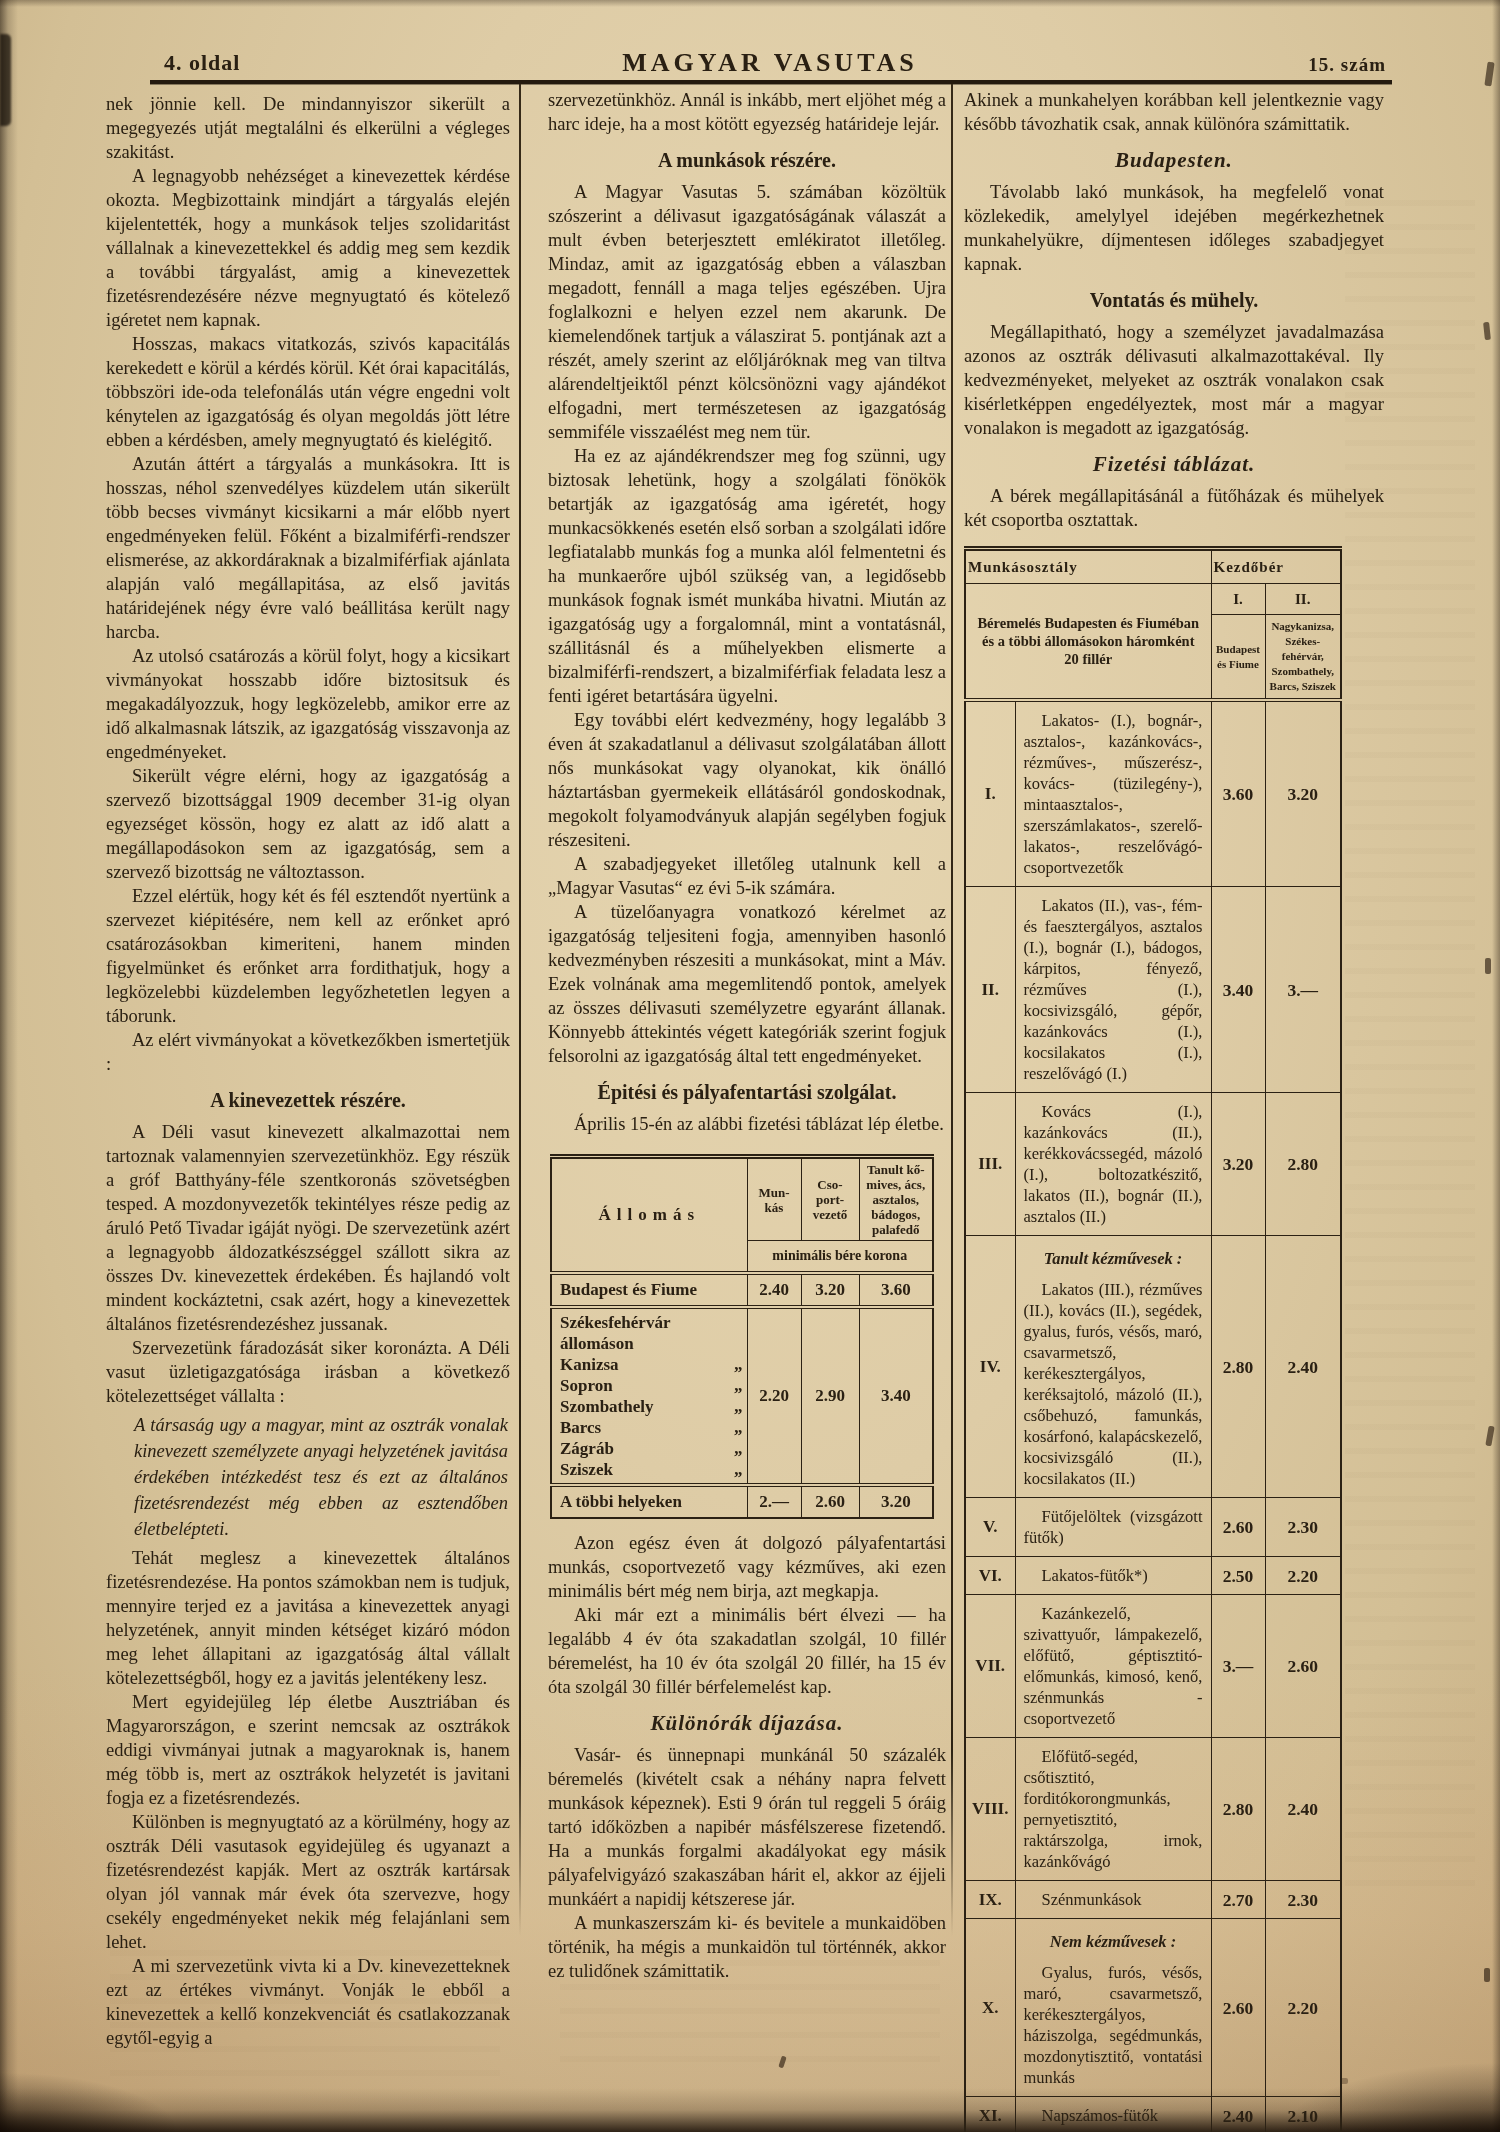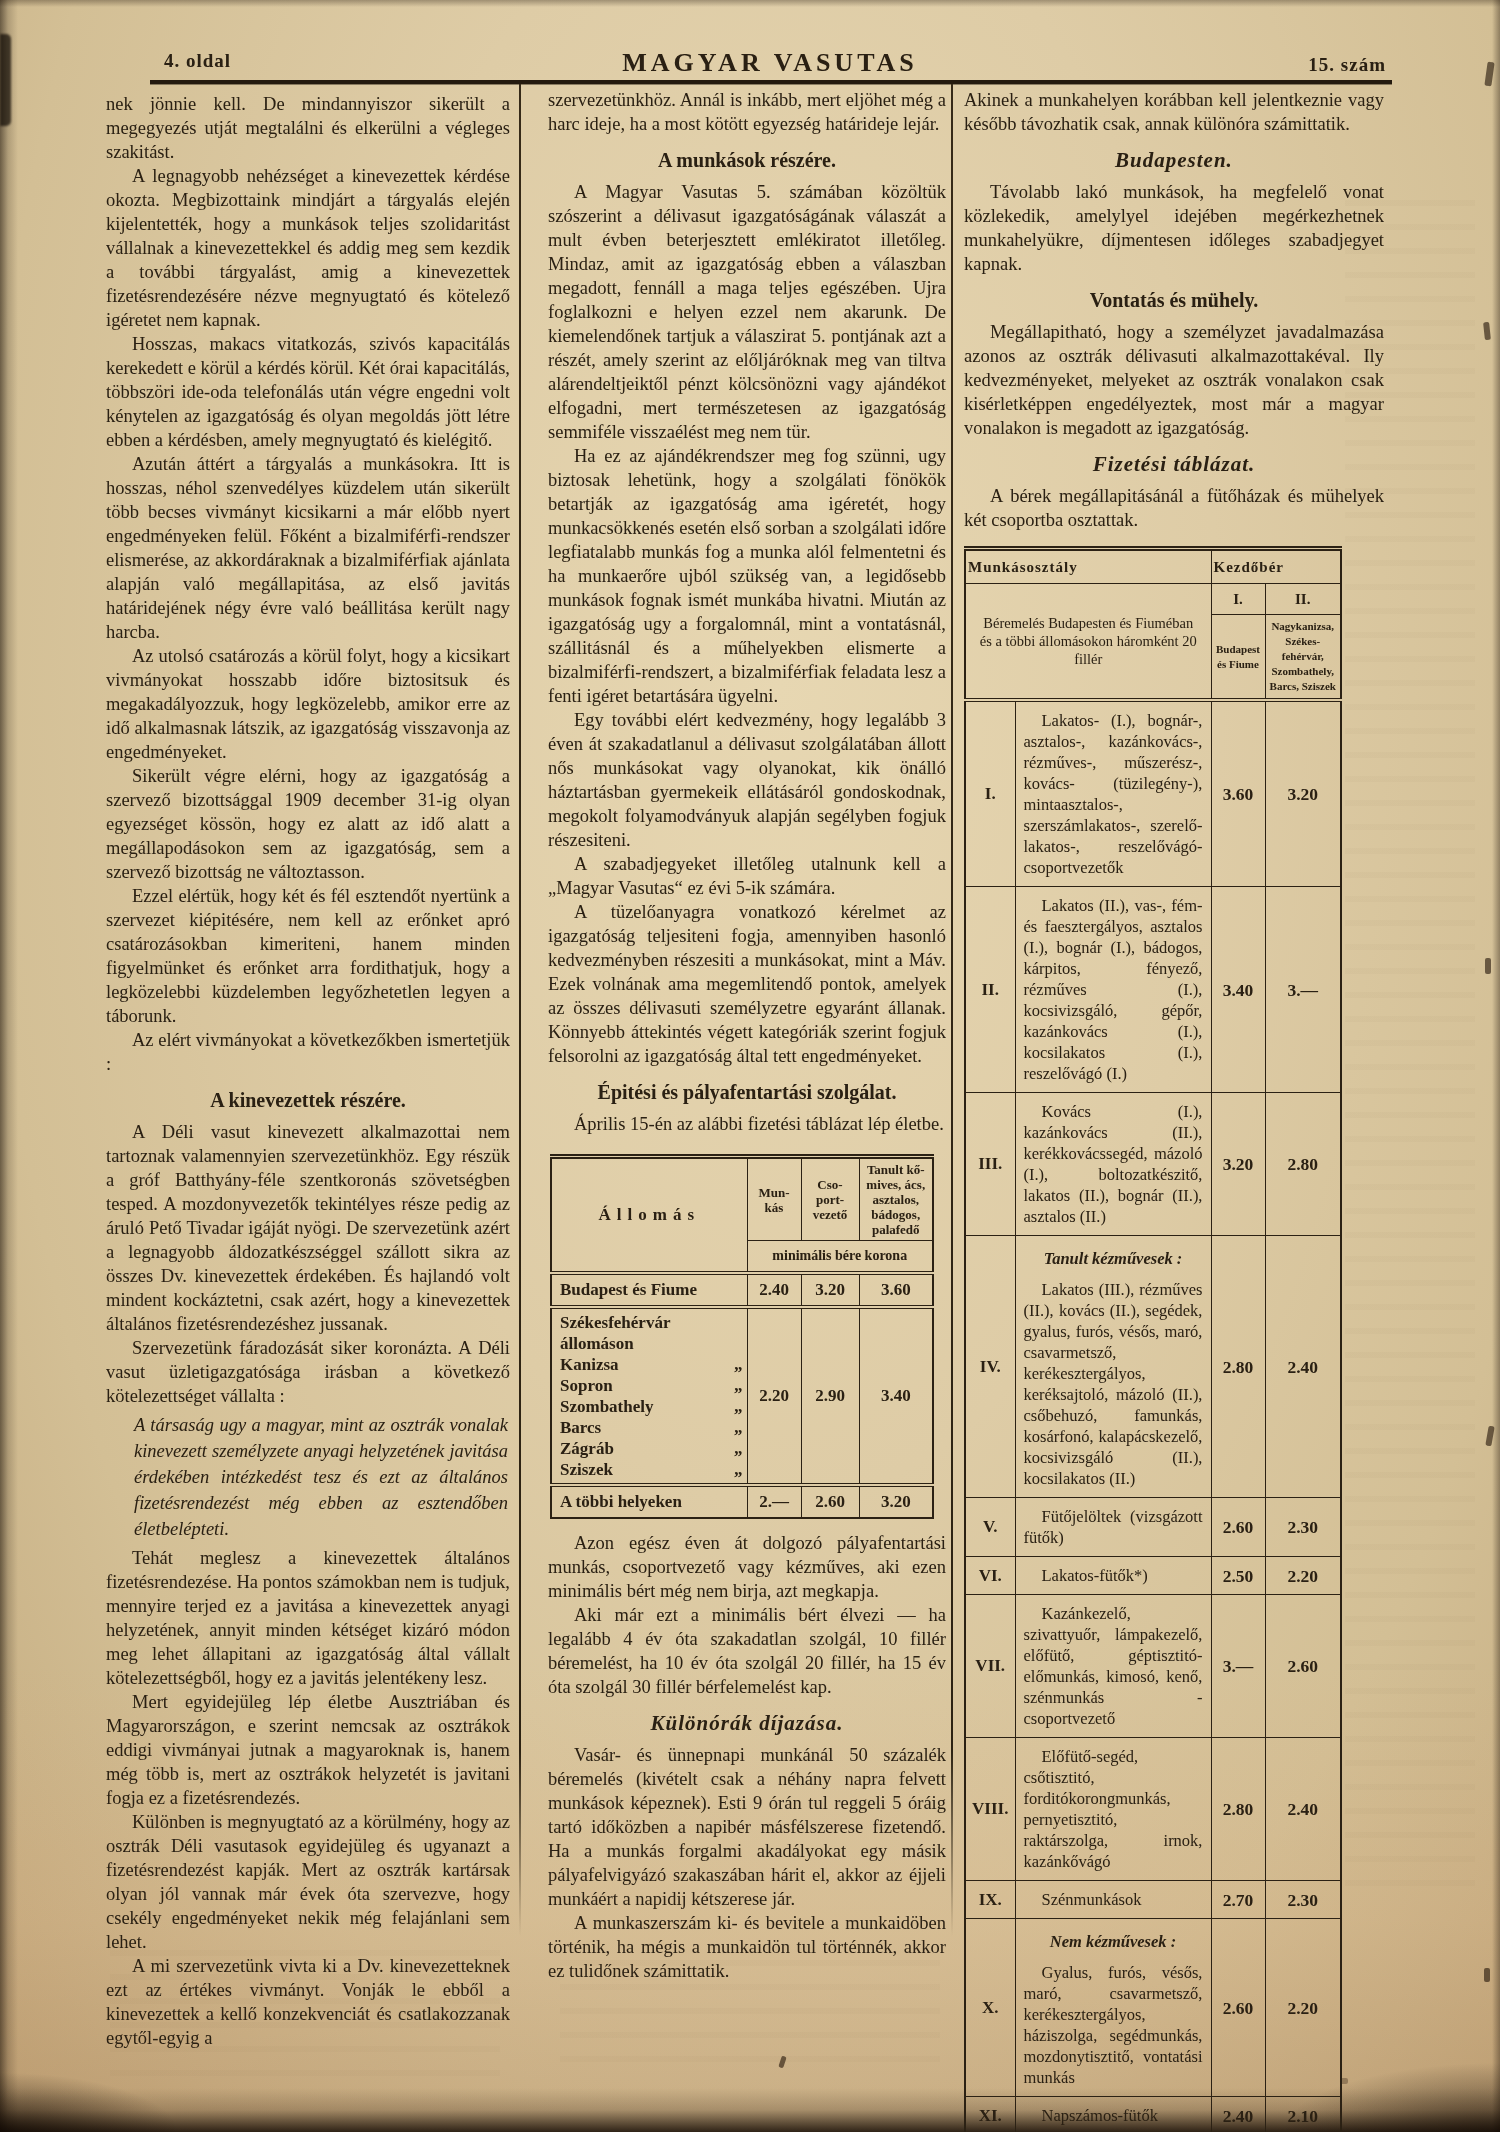--- a/index.html
+++ b/index.html
@@ -17,21 +17,21 @@
   .edge-right{right:0;top:0;width:8px;height:100%;background:linear-gradient(270deg,rgba(30,18,8,.38),rgba(30,18,8,0));}
   .edge-top{left:0;top:0;width:100%;height:7px;background:linear-gradient(180deg,rgba(30,18,8,.32),rgba(30,18,8,0));}
   .edge-bottom{left:0;bottom:0;width:100%;height:44px;background:linear-gradient(180deg,rgba(40,24,10,0) 0%,rgba(40,24,10,.22) 50%,rgba(20,11,4,.85) 100%);}
   .corner-bl{left:0;bottom:0;width:180px;height:60px;background:radial-gradient(ellipse at 0% 100%,rgba(15,8,3,.7),rgba(15,8,3,0) 70%);}
   .corner-br{right:0;bottom:0;width:220px;height:70px;background:radial-gradient(ellipse at 100% 100%,rgba(15,8,3,.6),rgba(15,8,3,0) 70%);}
   .mark{position:absolute;background:rgba(38,24,11,.62);border-radius:2px;pointer-events:none;}
   .ghost{position:absolute;pointer-events:none;opacity:.5;
     background:repeating-linear-gradient(180deg,rgba(116,92,58,.07) 0 6px,rgba(116,92,58,0) 6px 24px);}
   
   .hdr{position:absolute;top:48px;left:150px;right:110px;height:26px;}
-  .hdr .hl{position:absolute;left:14px;top:2px;font-size:19px;font-weight:bold;letter-spacing:1px;}
+  .hdr .hl{position:absolute;left:14px;top:2px;font-size:22px;font-weight:bold;letter-spacing:1px;}
   .hdr .ht{position:absolute;left:0;right:0;text-align:center;top:0;font-size:26px;font-weight:bold;letter-spacing:4px;}
   .hdr .hr{position:absolute;right:4px;top:6px;font-size:19px;font-weight:bold;letter-spacing:1px;}
   .rule{position:absolute;left:150px;right:108px;top:80px;height:0;border-top:4px solid #241a0e;box-shadow:0 1px 0 rgba(36,26,14,.45);}
   .vsep{position:absolute;top:84px;width:2px;background:linear-gradient(180deg,#362a18 0%,#2c2212 90%,rgba(44,34,18,0));}
   .vsep1{left:519px;height:1852px;}
   .vsep2{left:951px;height:1852px;}
   
   .col{position:absolute;font-size:18.5px;line-height:24px;text-align:justify;}
   .col1{left:106px;top:92px;width:404px;}
   .col2{left:548px;top:88px;width:398px;}
@@ -52,21 +52,21 @@
   .stable .val{font-size:17px;text-align:center;font-weight:bold;}
   .stable .stn .ln{display:flex;justify-content:space-between;line-height:21px;}
   .stable tr.sep td{border-top:4px double #2b2114;}
   
   .ktable{width:376px;margin:14px 0 0 0;table-layout:fixed;border:2px solid #2b2114;border-top:5px double #2b2114;}
   .ktable td,.ktable th{border:1.5px solid #2b2114;vertical-align:middle;padding:3px 5px;}
   .ktable th{font-size:15px;letter-spacing:1px;padding:4px 2px;}
   .ktable .rn{font-size:15px;font-weight:bold;text-align:center;}
   .ktable .note{font-size:14.5px;line-height:18px;text-align:center;padding:8px 10px;}
   .ktable .cityh{font-size:11px;line-height:15px;text-align:center;font-weight:bold;padding:4px 2px;border-bottom:4px double #2b2114;}
-  .ktable .note-b{border-bottom:4px double #2b2114;}
+  .ktable .note-b{border-bottom:4px double #2b2114;font-weight:bold;}
   .ktable .rom{font-size:17px;text-align:center;font-weight:bold;}
   .ktable .desc{font-size:16.5px;line-height:21px;text-align:justify;padding:8px 8px;text-indent:18px;}
   .ktable .group{font-style:italic;font-weight:bold;text-align:center;text-indent:0;margin:4px 0 10px;}
   .ktable .val{font-size:17.5px;text-align:center;font-weight:bold;}
 </style>
 </head>
 <body>
 
 <div class="page">
 

